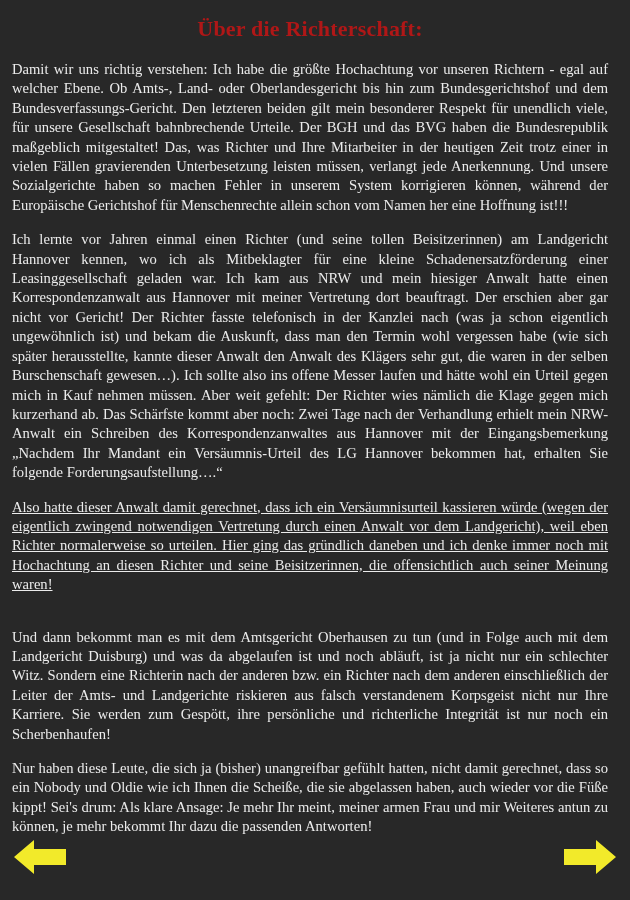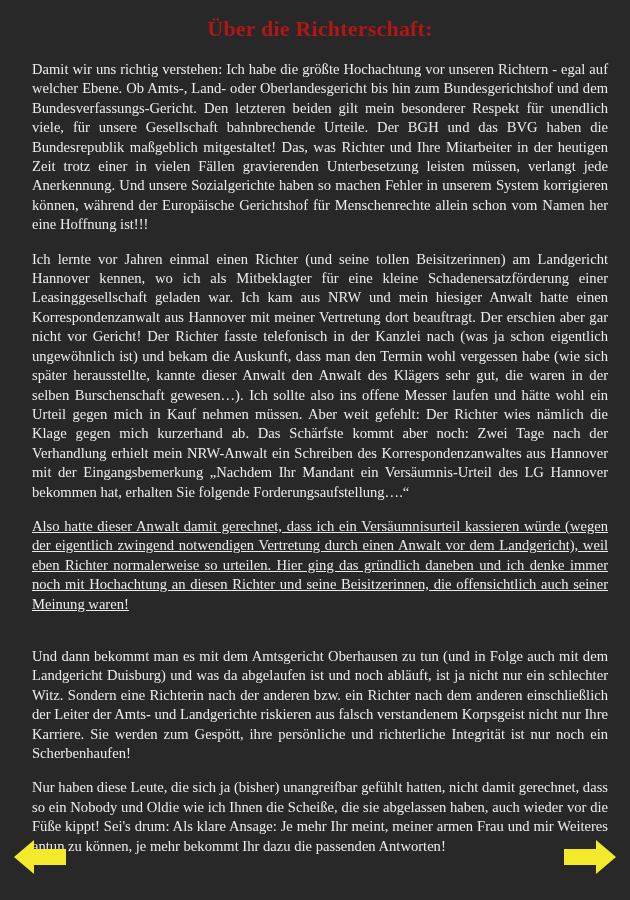--- a/index.html
+++ b/index.html
@@ -12,21 +12,21 @@
     background: #282828;
     font-family: "Liberation Serif", serif;
     color: #e8e8e8;
     overflow: hidden;
     position: relative;
   }
   .page {
     width: 630px;
     height: 900px;
     box-sizing: border-box;
-    padding: 10px 22px 0 32px;
+    padding: 10px 22px 0 12px;
     position: relative;
   }
   .title {
     text-align: center;
     color: #b01717;
     font-weight: bold;
     font-size: 22px;
     letter-spacing: 0.2px;
     margin: 6px 0 18px 0;
     font-family: "Liberation Serif", serif;

